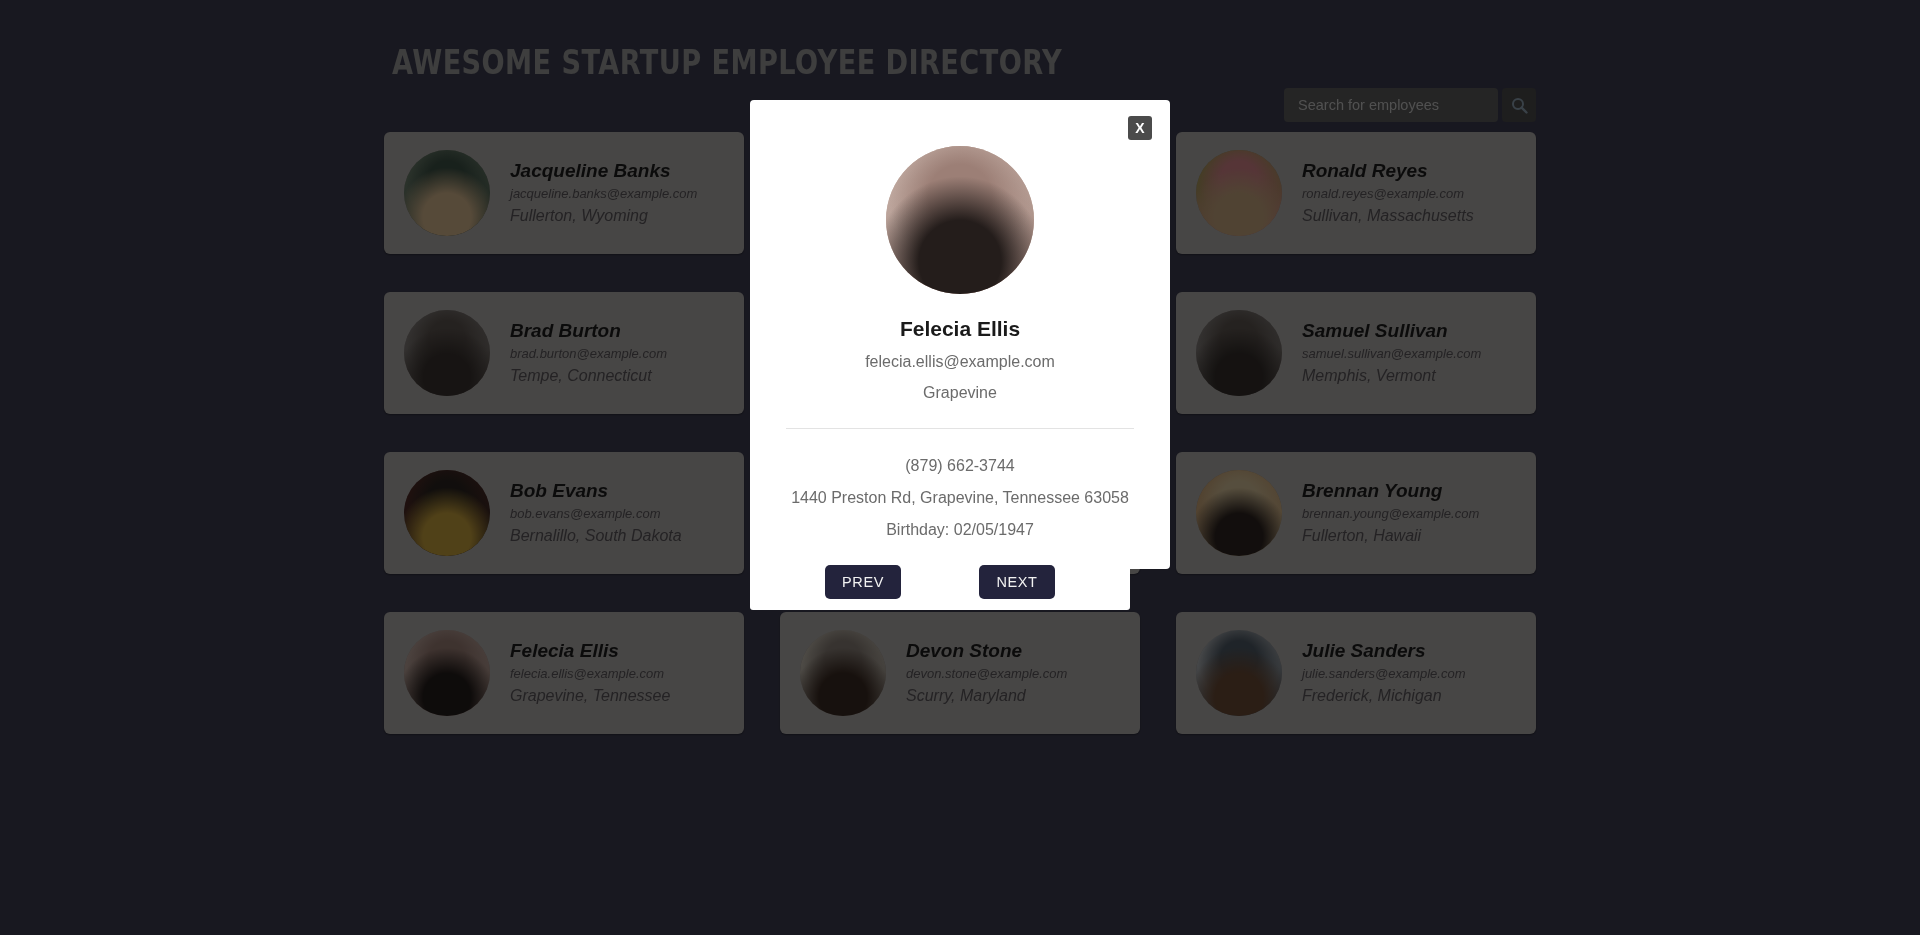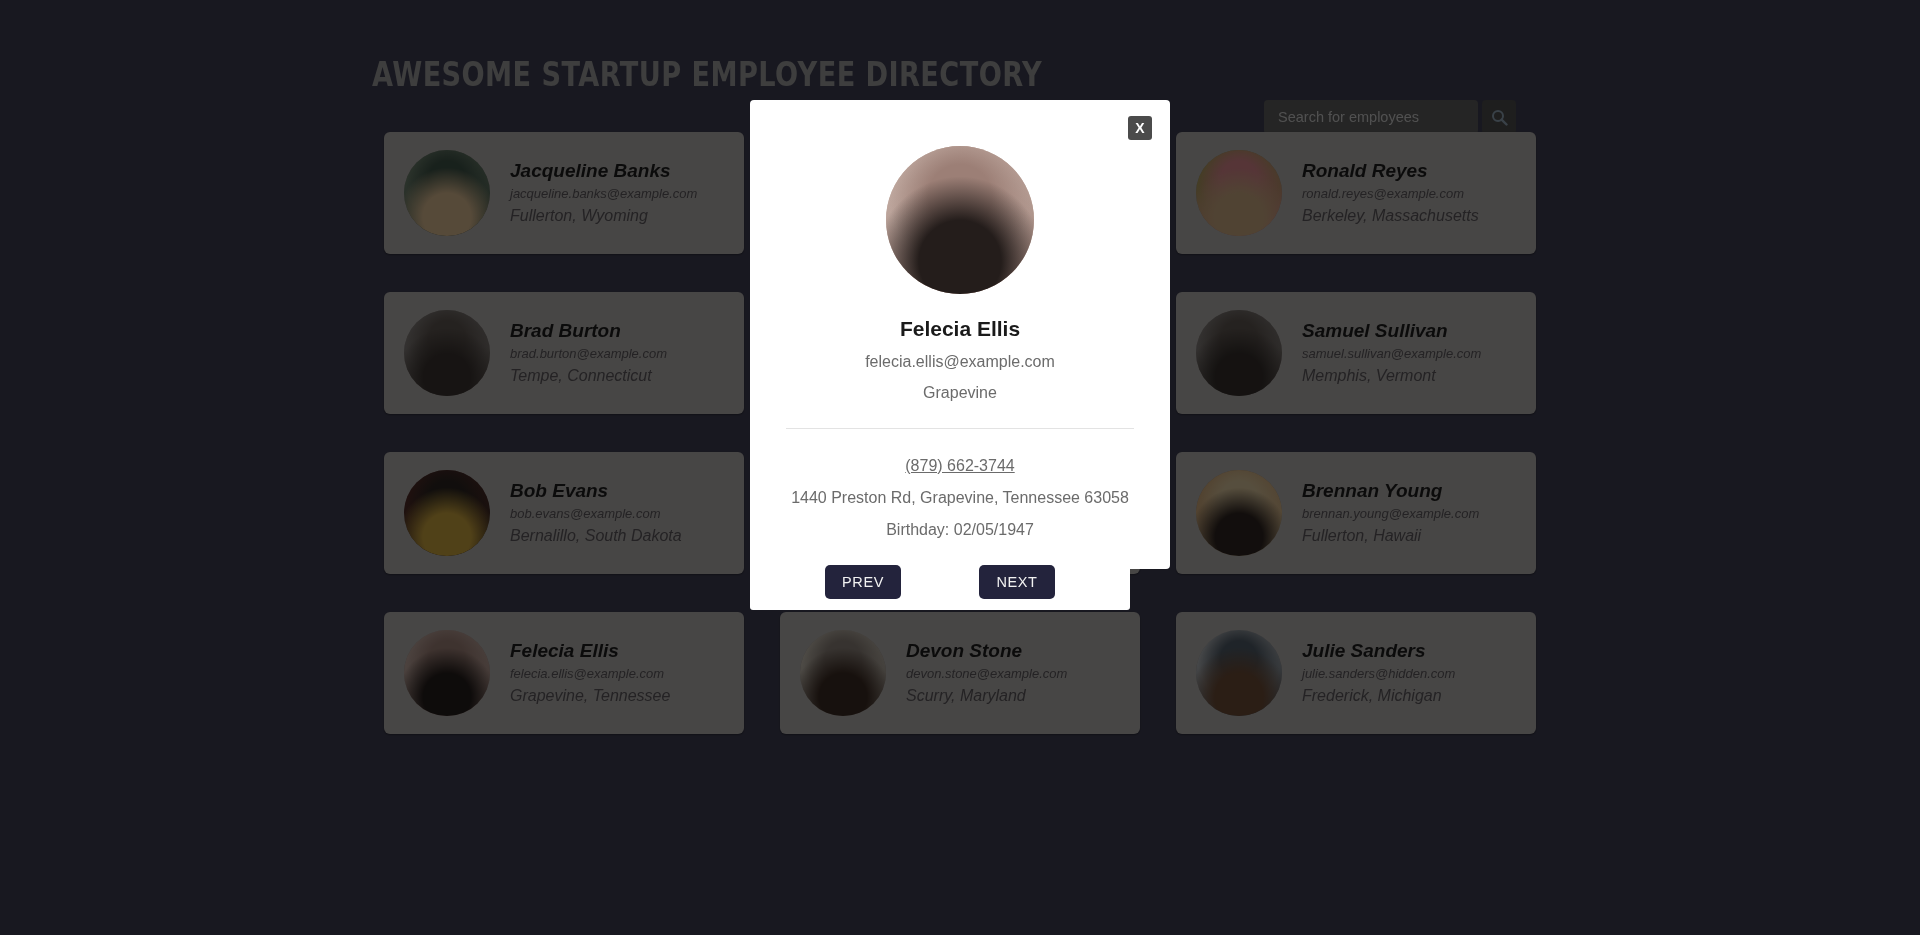--- a/index.html
+++ b/index.html
@@ -29,25 +29,24 @@
     position: absolute;
     left: 0; top: 0;
     width: 1920px;
     height: 935px;
     filter: brightness(0.40);
   }
 
   
   .header {
     position: absolute;
-    left: 364px;
+    left: 384px;
     top: 36px;
     width: 1152px;
     height: 60px;
-    margin-top: 12px;
   }
 
   .site-title {
     position: absolute;
     left: 8px;
     top: 0px;
     font-family: "DejaVu Sans", sans-serif;
     font-size: 34px;
     font-weight: 700;
     letter-spacing: 0.5px;
@@ -232,21 +231,21 @@
     margin: 26px 8px 0 8px;
   }
 
   .modal-phone,
   .modal-address,
   .modal-birthday {
     text-align: center;
     font-size: 16px;
     color: #6b6b6b;
   }
-  .modal-phone { margin-top: 28px; text-decoration: underline; }
+  .modal-phone { margin-top: 28px; }
   .modal-address { margin-top: 14px; }
   .modal-birthday { margin-top: 14px; }
 
   
   .modal-footer {
     position: absolute;
     left: 750px;
     top: 554px;
     width: 380px;
     height: 56px;
@@ -316,21 +315,21 @@
             <div class="card-loc">Steilacoom, Delaware</div>
           </div>
         </div>
         <div class="card">
           <div class="card-avatar">
             <div class="ph" style="background: radial-gradient(circle at 50% 78%, rgb(201, 168, 128) 0%, rgb(201, 168, 128) 30%, transparent 62%), radial-gradient(circle at 50% 34%, rgb(214, 132, 138) 0%, rgb(214, 132, 138) 26%, transparent 58%), linear-gradient(160deg, rgb(154, 162, 74) 0%, rgb(214, 132, 138) 100%);"></div>
           </div>
           <div class="card-text">
             <div class="card-name">Ronald Reyes</div>
             <div class="card-email">ronald.reyes@example.com</div>
-            <div class="card-loc">Berkeley, Massachusetts</div>
+            <div class="card-loc">Sullivan, Massachusetts</div>
           </div>
         </div>
         <div class="card">
           <div class="card-avatar">
             <div class="ph" style="background: radial-gradient(circle at 50% 78%, rgb(58, 51, 48) 0%, rgb(58, 51, 48) 30%, transparent 62%), radial-gradient(circle at 50% 34%, rgb(93, 85, 80) 0%, rgb(93, 85, 80) 26%, transparent 58%), linear-gradient(160deg, rgb(142, 138, 136) 0%, rgb(93, 85, 80) 100%);"></div>
           </div>
           <div class="card-text">
             <div class="card-name">Brad Burton</div>
             <div class="card-email">brad.burton@example.com</div>
             <div class="card-loc">Tempe, Connecticut</div>
@@ -405,21 +404,21 @@
             <div class="card-email">devon.stone@example.com</div>
             <div class="card-loc">Scurry, Maryland</div>
           </div>
         </div>
         <div class="card">
           <div class="card-avatar">
             <div class="ph" style="background: radial-gradient(circle at 50% 78%, rgb(107, 74, 52) 0%, rgb(107, 74, 52) 30%, transparent 62%), radial-gradient(circle at 50% 34%, rgb(78, 90, 102) 0%, rgb(78, 90, 102) 26%, transparent 58%), linear-gradient(160deg, rgb(214, 214, 214) 0%, rgb(78, 90, 102) 100%);"></div>
           </div>
           <div class="card-text">
             <div class="card-name">Julie Sanders</div>
-            <div class="card-email">julie.sanders@hidden.com</div>
+            <div class="card-email">julie.sanders@example.com</div>
             <div class="card-loc">Frederick, Michigan</div>
           </div>
         </div>
       </div>
   </div>
 
   <div class="modal-layer">
 
     <div class="modal">
       <button class="modal-close">X</button>

